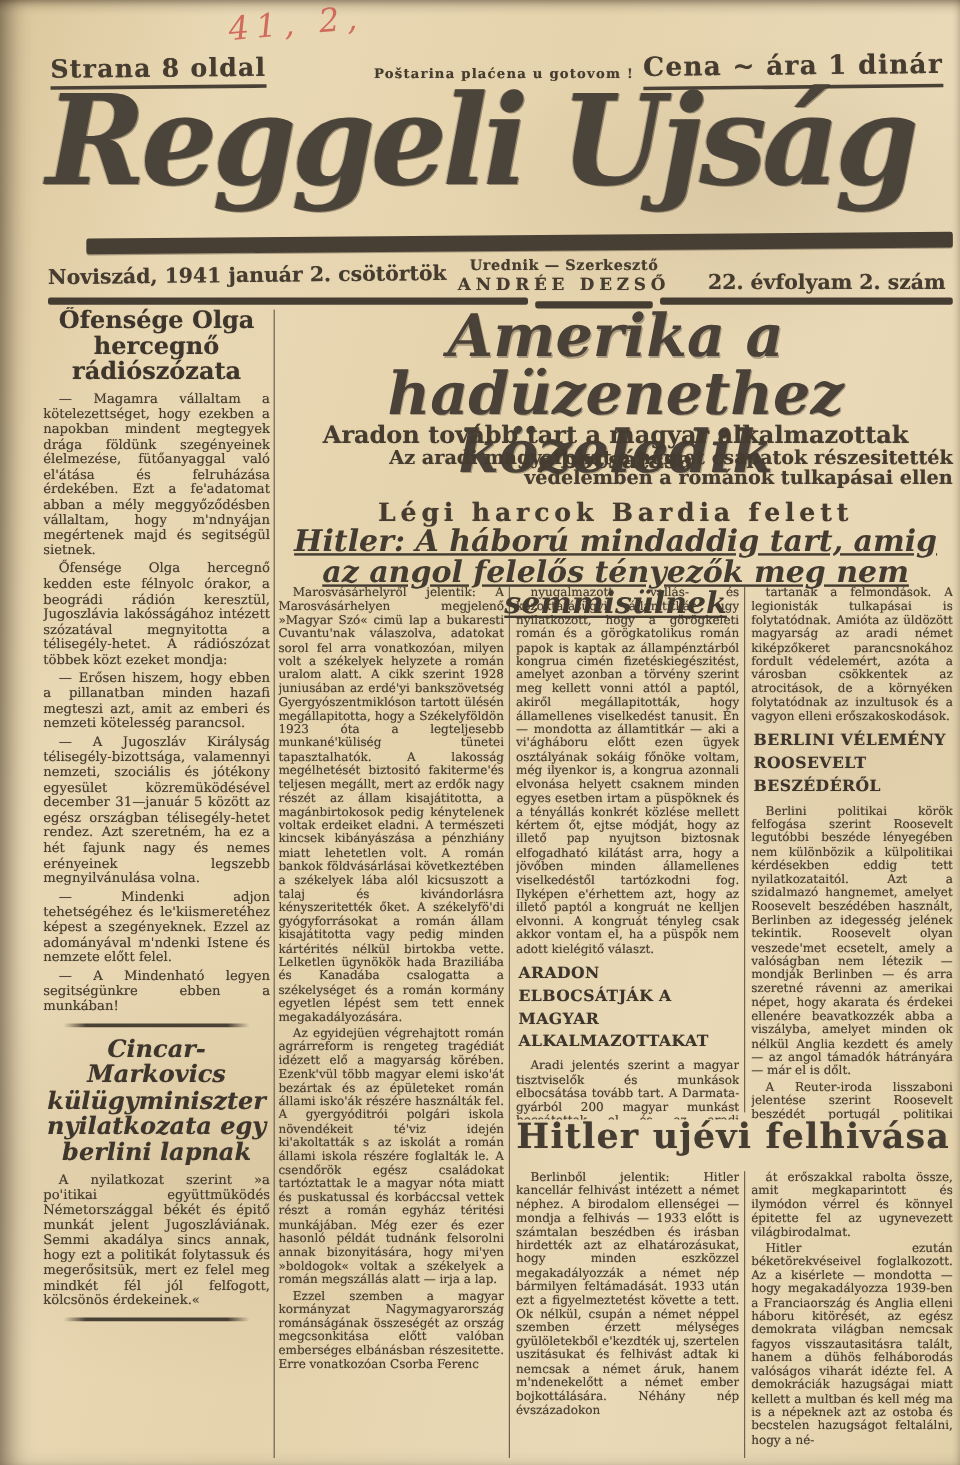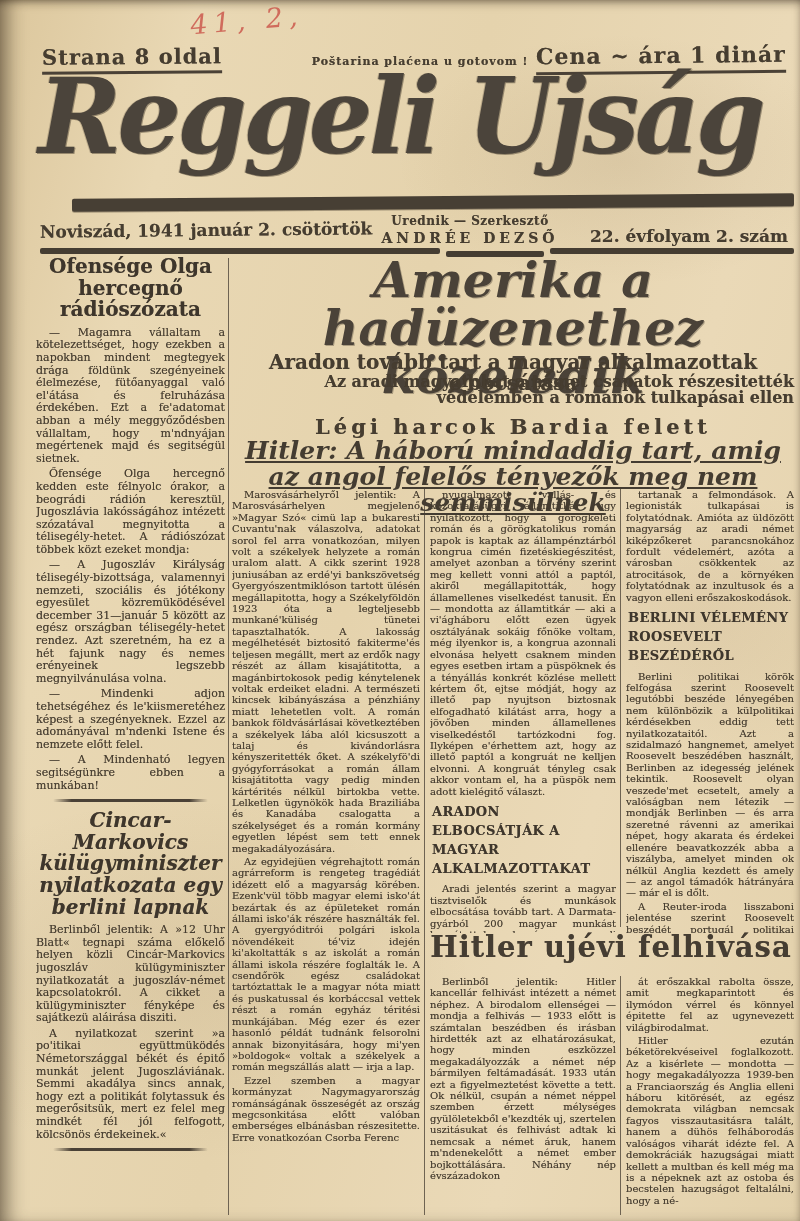--- a/index.html
+++ b/index.html
@@ -93,26 +93,26 @@
 
   <div class="abs vrule" style="left:228px;top:258px;height:957px;"></div>
   <div class="abs vrule" style="left:424px;top:489px;height:726px;"></div>
   <div class="abs vrule" style="left:620px;top:489px;height:438px;"></div>
   <div class="abs vrule" style="left:620px;top:976px;height:239px;"></div>
 
   <div class="abs leftcol body-text ink">
     <h2>Őfensége Olga hercegnő rádiószózata</h2>
     <p>— Magamra vállaltam a kötelezettséget, hogy ezekben a napokban mindent megtegyek drága földünk szegényeinek élelmezése, fütőanyaggal való el'átása és felruházása érdekében. Ezt a fe'adatomat abban a mély meggyőződésben vállaltam, hogy m'ndnyájan megértenek majd és segitségül sietnek.</p>
     <p>Őfensége Olga hercegnő kedden este félnyolc órakor, a beográdi rádión keresztül, Jugoszlávia lakósságához intézett szózatával megnyitotta a télisegély-hetet. A rádiószózat többek közt ezeket mondja:</p>
+    <p>— Erősen hiszem, hogy ebben a pillanatban minden hazafi megteszi azt, amit az emberi és nemzeti kötelesség parancsol.</p>
     <p>— A Jugoszláv Királyság télisegély-bizottsága, valamennyi nemzeti, szociális és jótékony egyesület közremüködésével december 31—január 5 között az egész országban télisegély-hetet rendez. Azt szeretném, ha ez a hét fajunk nagy és nemes erényeinek legszebb megnyilvánulása volna.</p>
     <p>— Mindenki adjon tehetségéhez és le'kiismeretéhez képest a szegényeknek. Ezzel az adományával m'ndenki Istene és nemzete előtt felel.</p>
     <p>— A Mindenható legyen segitségünkre ebben a munkában!</p>
     <div class="tapered"></div>
     <h2 class="script">Cincar-Markovics külügyminiszter nyilatkozata egy berlini lapnak</h2>
-    <p>Berlinből jelentik: A »12 Uhr Blatt« tegnapi száma előkelő helyen közli Cincár-Markovics jugoszláv külügyminiszter nyilatkozatát a jugoszláv-német kapcsolatokról. A cikket a külügyminiszter fényképe és sajátkezü aláirása disziti.</p>
     <p>A nyilatkozat szerint »a po'itikai együttmüködés Németországgal békét és épitő munkát jelent Jugoszláviának. Semmi akadálya sincs annak, hogy ezt a politikát folytassuk és megerősitsük, mert ez felel meg mindkét fél jól felfogott, kölcsönös érdekeinek.«</p>
     <div class="tapered"></div>
 
   </div>
 
   <div class="abs main-head">Amerika a hadüzenethez közeledik</div>
   <div class="abs deck1 ink">Aradon tovább tart a magyar alkalmazottak e'bocsátása</div>
   <div class="abs deck2 ink">Az aradi magyarokat a német csapatok részesitették védelemben a románok tulkapásai ellen</div>
   <div class="abs deck3 ink">Légi harcok Bardia felett</div>
   <div class="abs deck4">Hitler: A háború mindaddig tart, amig az angol felelős tényezők meg nem semmisülnek</div>

